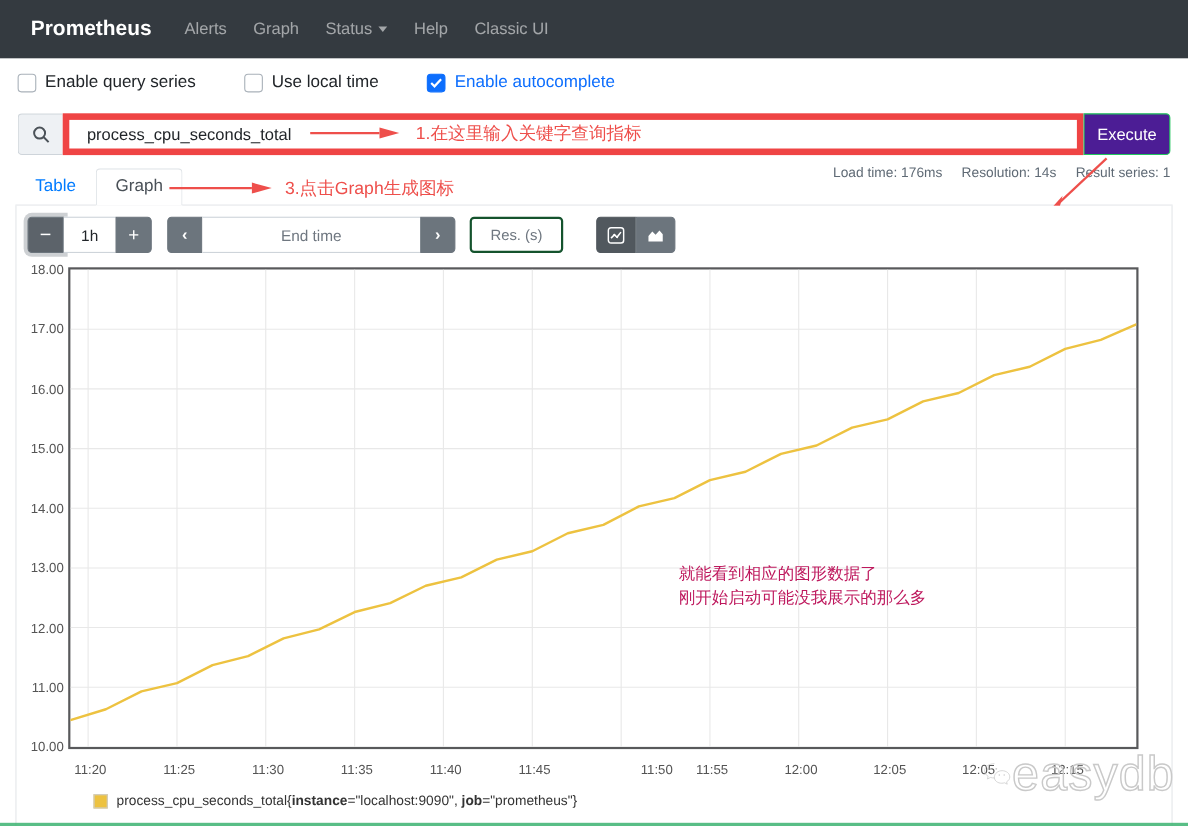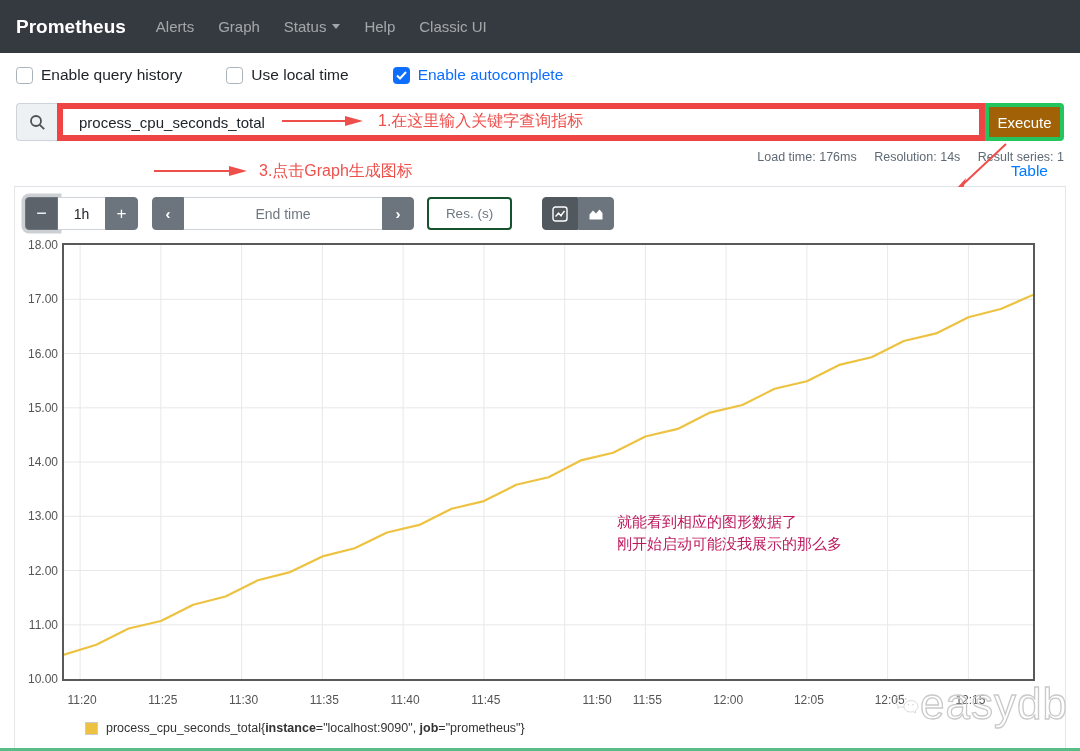--- a/index.html
+++ b/index.html
@@ -4,40 +4,40 @@
 <title>Prometheus</title>
 <style>
   * { margin:0; padding:0; box-sizing:border-box; }
   html,body { width:1080px; height:751px; }
   body {
     position:relative; background:#fff; overflow:hidden;
     font-family:"Liberation Sans","DejaVu Sans",sans-serif; color:#212529;
   }
   
   .navbar { position:absolute; left:0; top:0; width:1080px; height:53px;
-    background:#343a40; display:flex; align-items:center; padding:0 16px; }
+    background:#343a40; display:flex; align-items:center; padding:0 28px; }
   .navbar .brand { color:#fff; font-size:19px; font-weight:700; margin-right:18px; cursor:pointer; }
   .navbar .nav-item { color:rgba(255,255,255,.55); font-size:15px; padding:8px 12px; cursor:pointer; display:flex; align-items:center; gap:6px; }
   .caret-down { width:0; height:0; border-left:4.5px solid transparent; border-right:4.5px solid transparent; border-top:5px solid rgba(255,255,255,.55); display:inline-block; }
   
   .options-row { position:absolute; left:16px; top:66px; display:flex; align-items:center; gap:44px; }
   .form-check { display:flex; align-items:center; gap:8px; cursor:pointer; }
   .form-check .box { width:17px; height:17px; border:1px solid #a9b1b9; border-radius:3.5px; background:#fff; display:flex; align-items:center; justify-content:center; }
   .form-check .box svg { display:none; }
   .form-check.checked .box { background:#0d6efd; border-color:#0d6efd; }
   .form-check.checked .box svg { display:block; }
   .form-check .cb-label { font-size:15.5px; color:#212529; }
   .form-check.checked .cb-label { color:#0d6efd; }
   
   .query-row { position:absolute; left:16px; top:103px; width:1048px; height:38px; display:flex; }
   .search-addon { width:41px; border:1px solid #ced4da; border-right:none; border-radius:4px 0 0 4px; background:#eef1f4; display:flex; align-items:center; justify-content:center; }
   .query-input { flex:1; border:6px solid #ef4444; border-radius:0; padding:0 16px; font-size:15px; color:#212529; outline:none; font-family:inherit; }
-  .execute-btn { width:79px; background:#a16207; color:#fff; border:4px solid #22c55e; border-radius:0 4px 4px 0; font-size:15px; cursor:pointer; font-family:inherit; }
-  
-  .tab-row { position:absolute; left:14px; top:154px; width:1052px; height:33px; border-bottom:1px solid #dee2e6; display:flex; align-items:flex-end;flex-direction:column; }
+  .execute-btn { width:79px; background:#4c1d95; color:#fff; border:1px solid #22c55e; border-radius:0 4px 4px 0; font-size:15px; cursor:pointer; font-family:inherit; }
+  
+  .tab-row { position:absolute; left:14px; top:154px; width:1052px; height:33px; border-bottom:1px solid #dee2e6; display:flex; align-items:flex-end; }
   .tab { font-size:15.5px; padding:7px 17px; cursor:pointer; border:1px solid transparent; border-radius:4px 4px 0 0; margin-bottom:-1px; }
   .tab.inactive { color:#007bff; }
   .tab.active { color:#495057; background:#fff; border-color:#dee2e6 #dee2e6 #fff; }
   .stats { position:absolute; right:16px; top:150px; font-size:12.5px; color:#5f6a75; }
   .stats span { margin-left:14px; }
   
   .panel { position:absolute; left:14px; top:187px; width:1052px; height:564px;
     border-left:1px solid #e4e7ea; border-right:1px solid #e4e7ea; background:#fff; }
   
   .controls { position:absolute; left:10px; top:10px; display:flex; align-items:center; }
@@ -100,21 +100,21 @@
       <span>Help</span>
     </div>
   <div class="nav-item">
       <span>Classic UI</span>
     </div>
 </div>
 
 <div class="options-row">
   <div class="form-check">
     <span class="box"></span>
-    <span class="cb-label">Enable query history</span>
+    <span class="cb-label">Enable query series</span>
   </div>
   <div class="form-check">
     <span class="box"></span>
     <span class="cb-label">Use local time</span>
   </div>
   <div class="form-check checked">
     <span class="box">
         <svg width="11" height="9" viewBox="0 0 11 9">
           <path d="M1 4.5 L4 7.5 L10 1" stroke="#fff" stroke-width="2" fill="none"></path>
         </svg>

